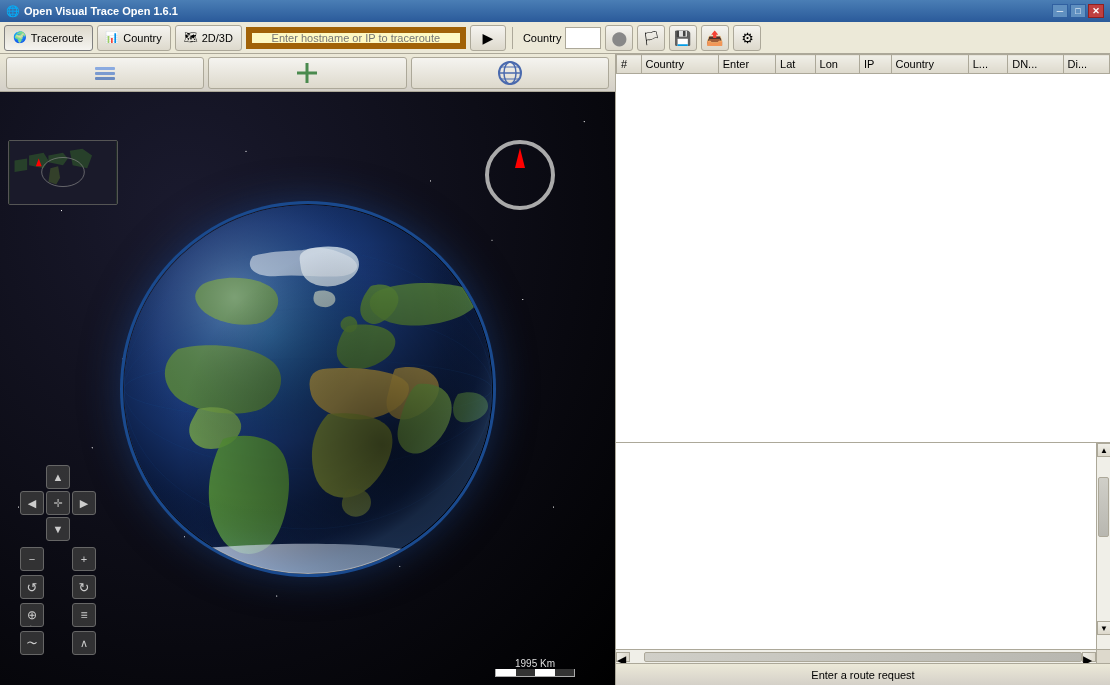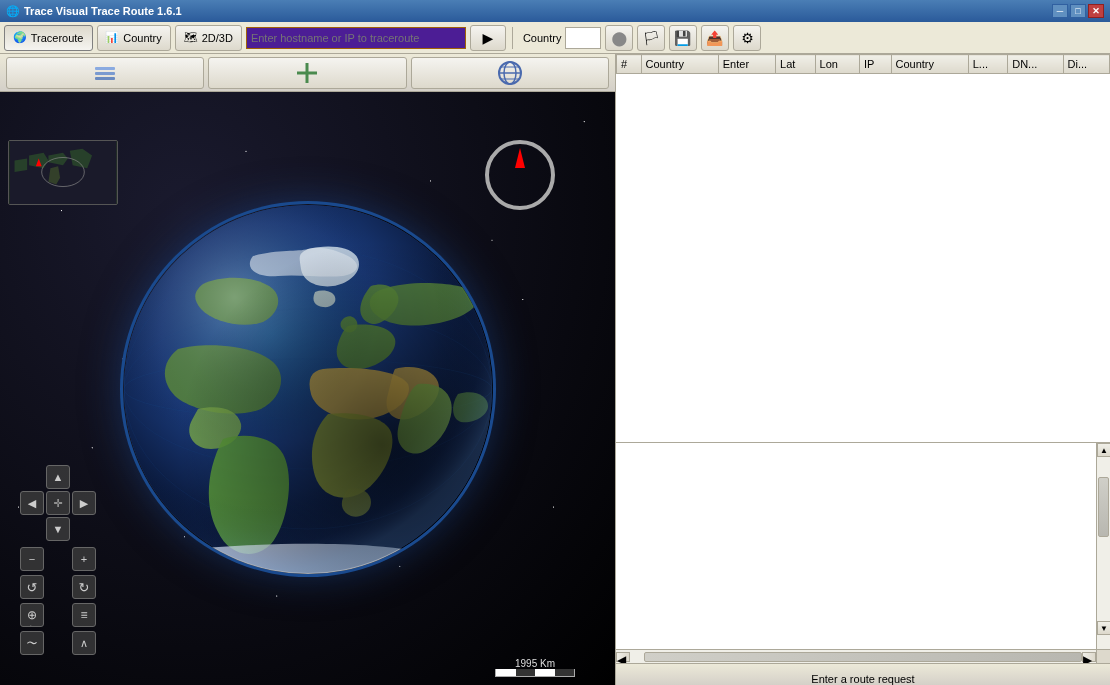--- a/index.html
+++ b/index.html
@@ -81,25 +81,26 @@
       color: #000;
     }
     .toolbar-btn.active {
       background: linear-gradient(to bottom, #ddd9cc, #f5f4f0);
       border-color: #808080;
     }
 
     .toolbar-input {
       height: 22px;
       width: 220px;
-      border: 1px solid #a16207;
-      background: #4c1d95;
+      border: 6px solid #a16207;
+      background: #fef9c3;
       padding: 0 4px;
       font-size: 11px;
       color: #888;
+      text-align: center;
     }
 
     .timeout-label { font-size: 11px; color: #000; margin-left: 4px; }
     .timeout-input {
       width: 36px;
       height: 22px;
       border: 1px solid #aca899;
       background: #fff;
       text-align: center;
       font-size: 11px;
@@ -407,21 +408,21 @@
       border-left: 1px solid #aca899;
       border-top: 1px solid #aca899;
     }
 
     
     .status-bar {
       height: 22px;
       background: linear-gradient(to bottom, #ece9d8, #d4d0c8);
       border-top: 1px solid #aca899;
       display: flex;
-      align-items: flex-end;
+      align-items: center;
       padding: 0 4px;
       font-size: 11px;
     }
     .status-text {
       flex: 1;
       text-align: center;
     }
 
     .toolbar-separator {
       width: 1px;
@@ -442,21 +443,21 @@
         0 0 40px rgba(30, 80, 160, 0.5),
         inset -40px -20px 80px rgba(0,0,0,0.8),
         inset 20px 10px 40px rgba(255,255,255,0.05);
     }
   </style>
 </head>
 <body>
 
 <div class="title-bar">
   <span class="title-bar-icon">🌐</span>
-  <span>Trace Visual Trace Route 1.6.1</span>
+  <span>Open Visual Trace Open 1.6.1</span>
   <div class="title-bar-controls">
     <div class="title-btn">─</div>
     <div class="title-btn">□</div>
     <div class="title-btn close">✕</div>
   </div>
 </div>
 
 <div class="main-container">
 
   <div class="toolbar">

